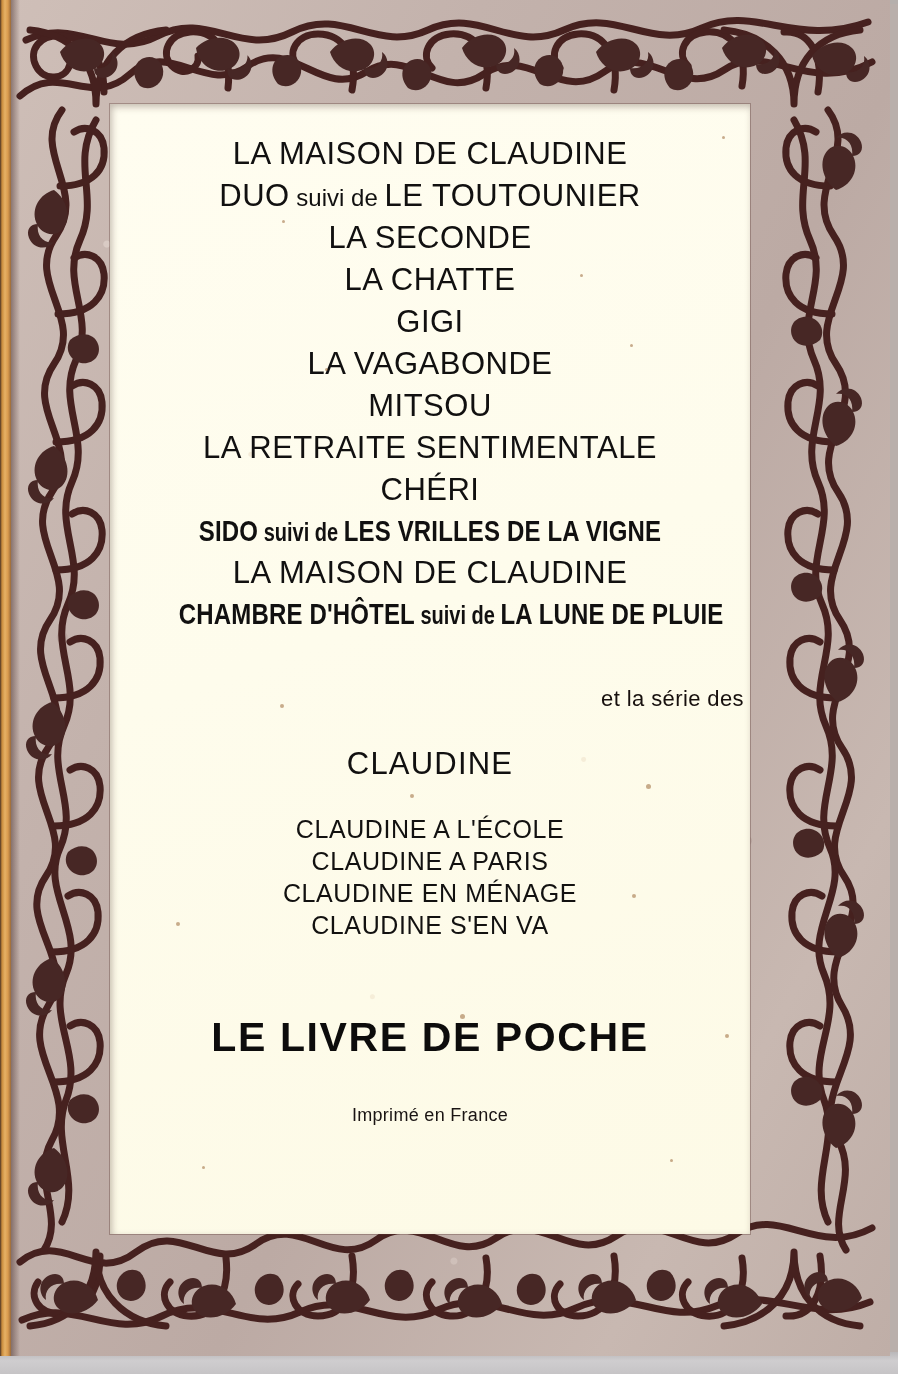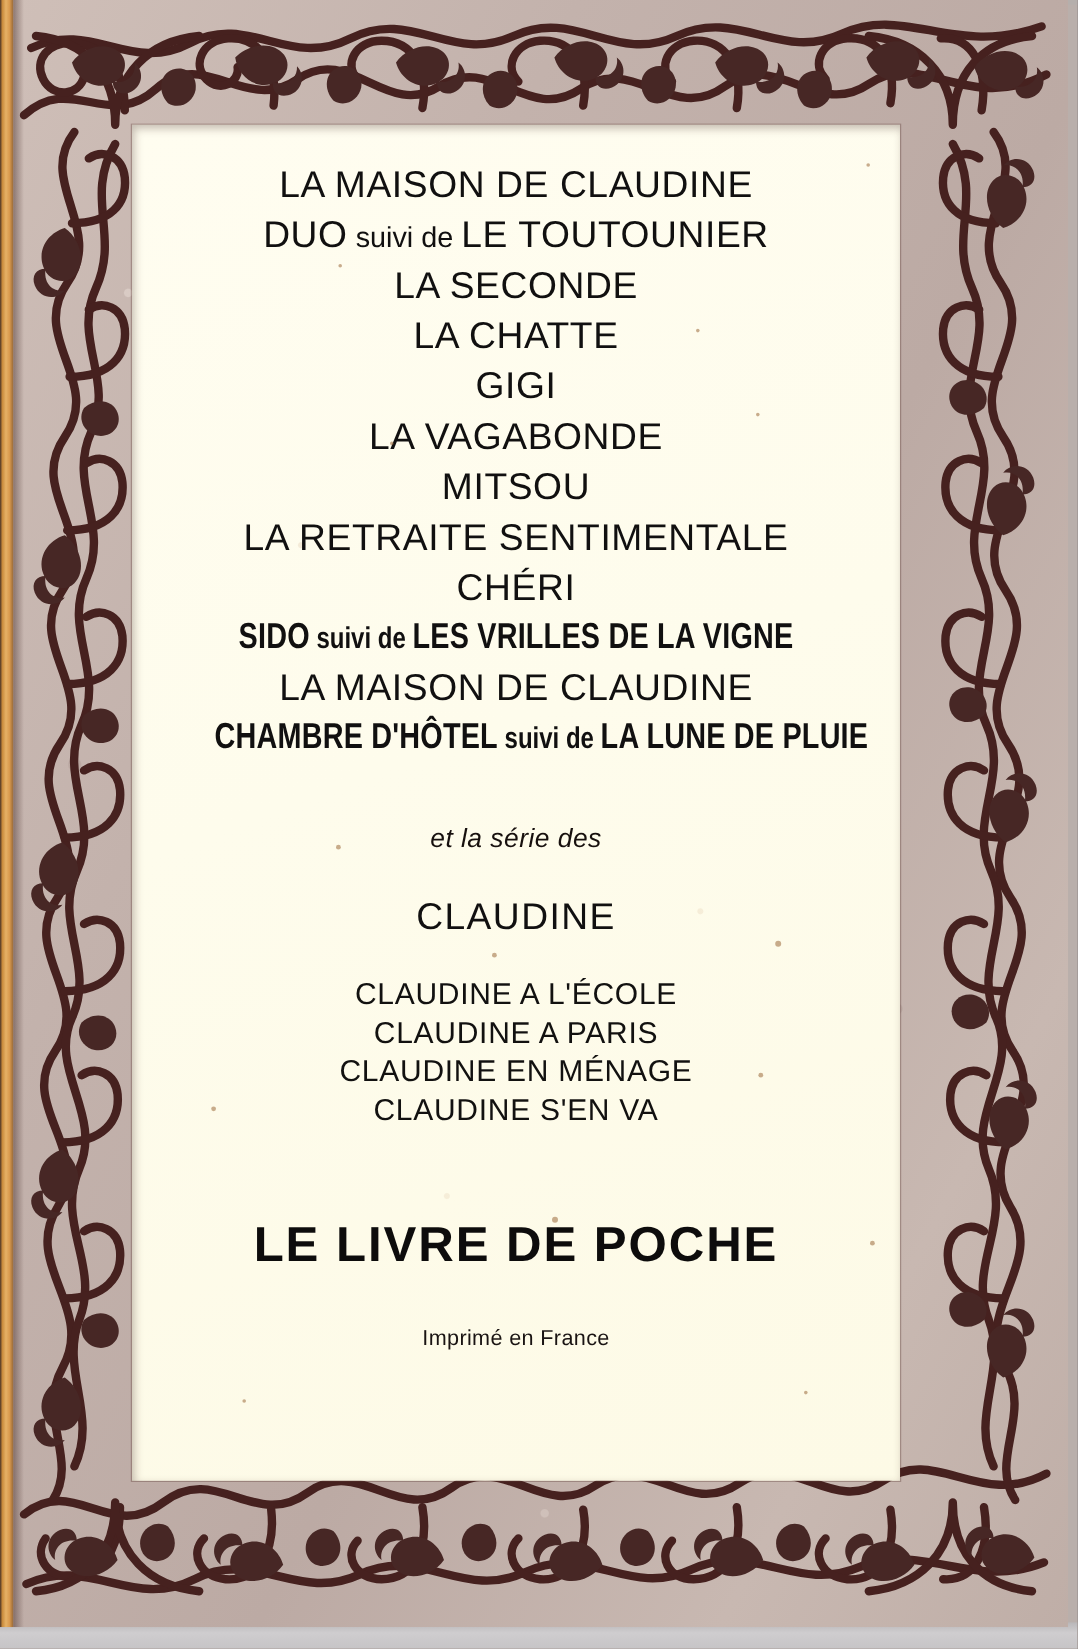--- a/index.html
+++ b/index.html
@@ -104,25 +104,25 @@
     font-size:30px;
     letter-spacing:.2px;
     transform:scaleX(.80);
     transform-origin:50% 50%;
   }
   .ttl.cond .sml{font-size:25px;font-weight:700;}
 
   .gap-after{margin-bottom:13px;}
 
   .ital{
-    font-style:italic;
     font-size:22px;
     color:#17100e;
     margin:0;
     letter-spacing:.4px;
+    text-align:right;
   }
   .serie-head{
     font-size:31px;
     letter-spacing:1.2px;
     color:#111010;
     margin:0;
     font-weight:400;
   }
   .claudine-item{
     font-size:25px;

